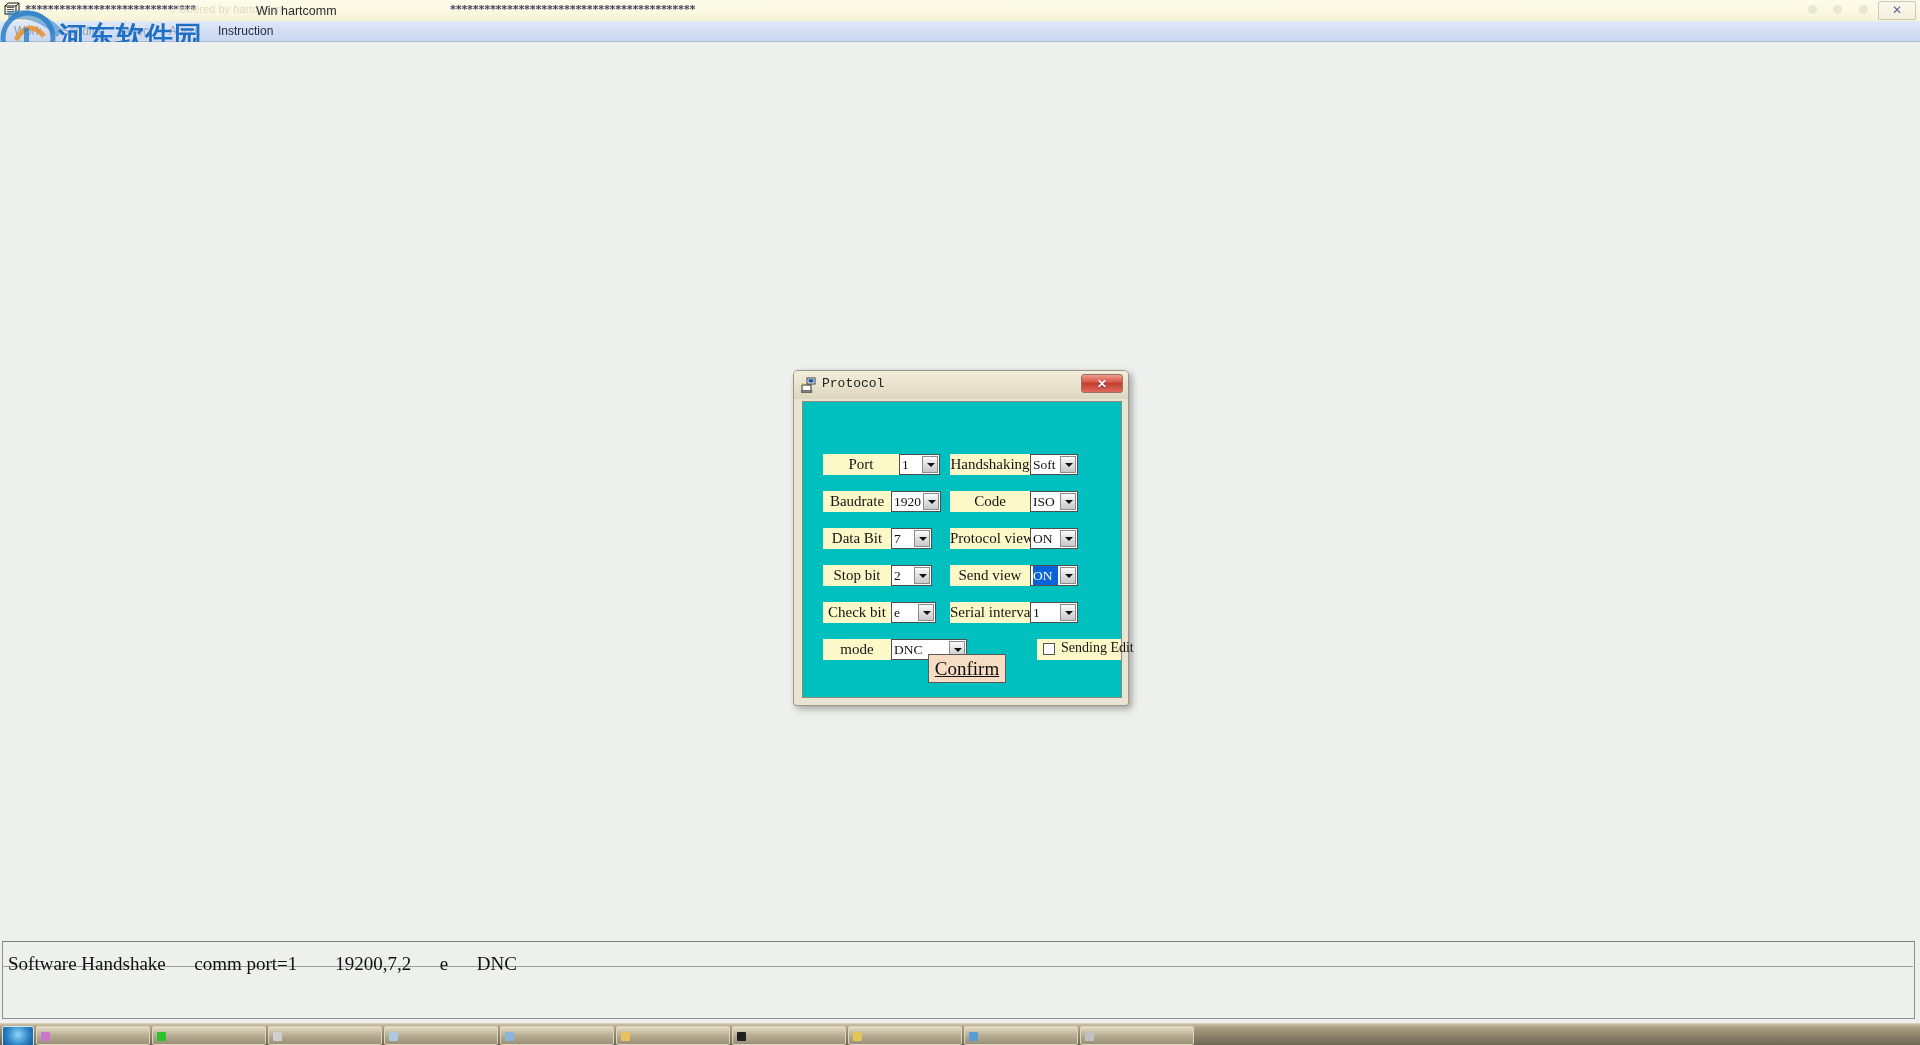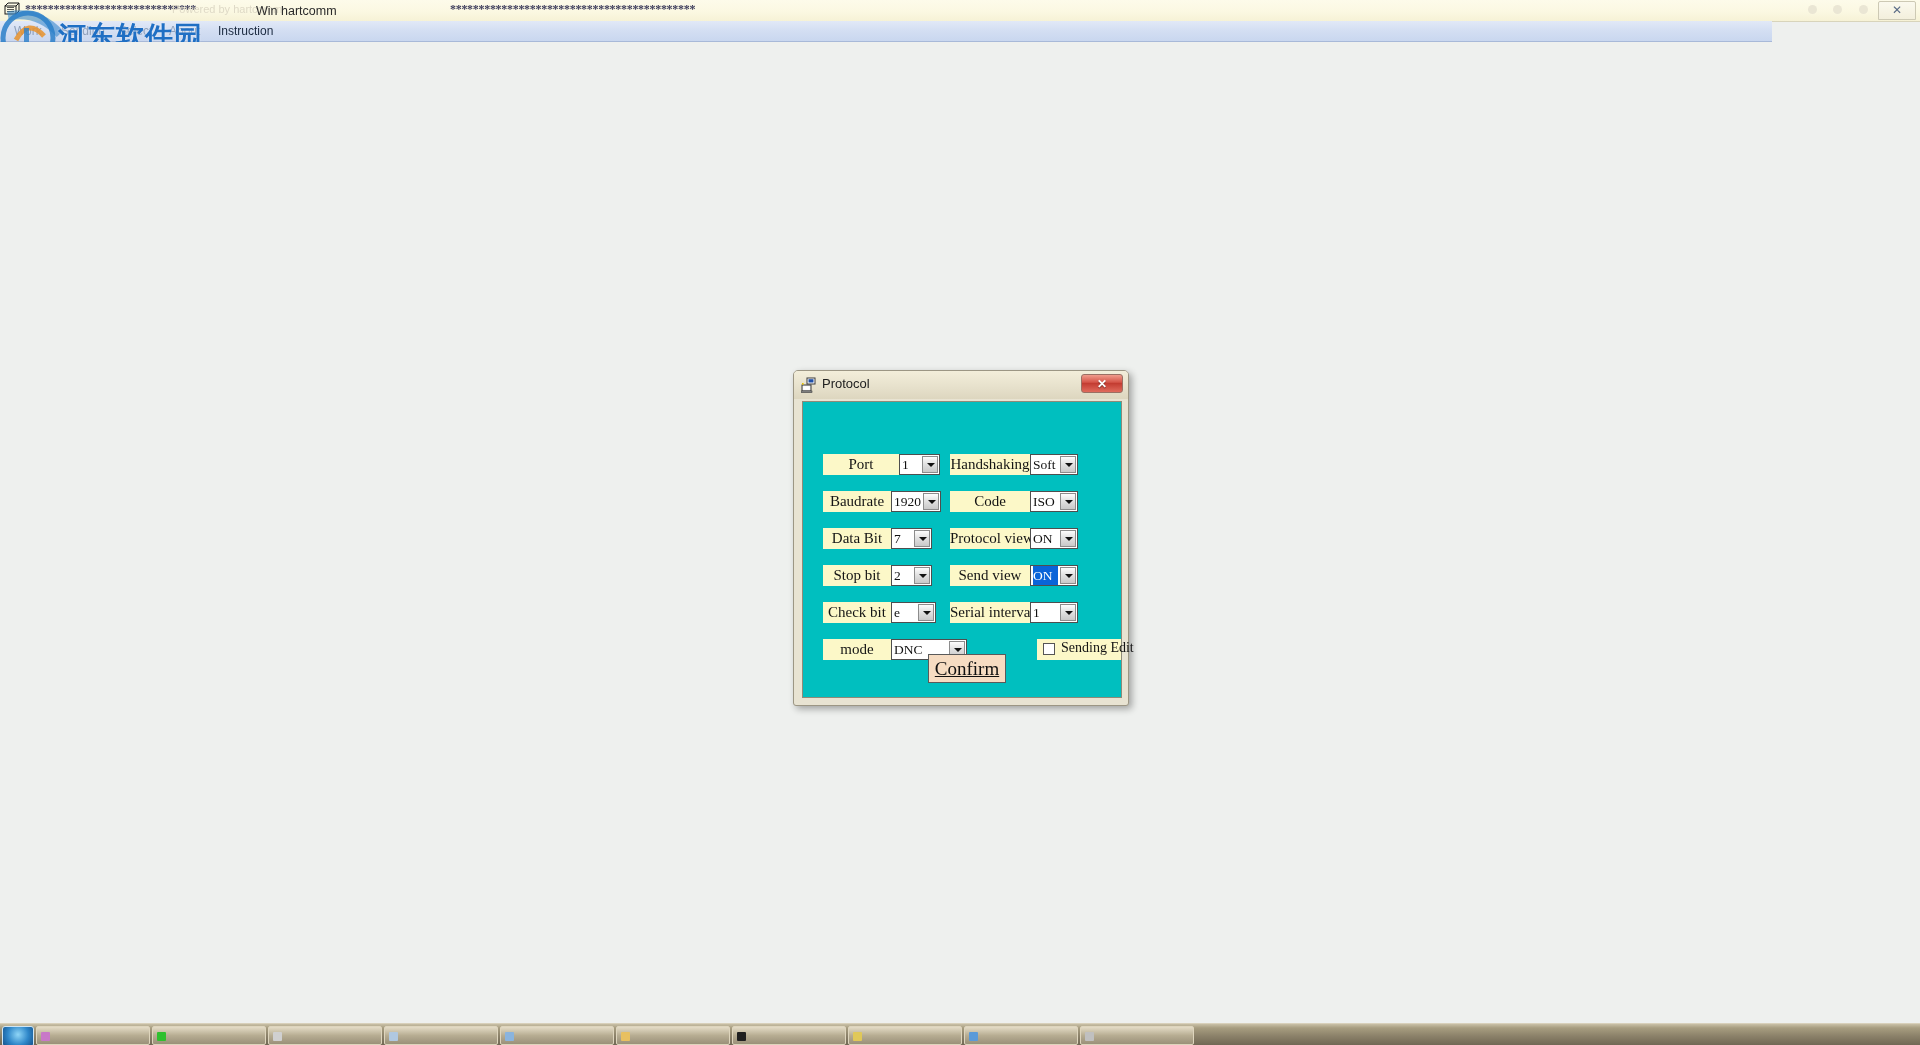--- a/index.html
+++ b/index.html
@@ -76,21 +76,21 @@
     color: #5a6b86;
     font-size: 12px;
     line-height: 16px;
     vertical-align: top;
   }
 
   
   #menubar {
     position: absolute;
     left: 0; top: 21px;
-    width: 1772px; height: 20px;
+    width: 1920px; height: 20px;
     background: linear-gradient(to bottom, #e2e9f7 0%, #d3def2 50%, #c9d7ef 100%);
     border-bottom: 1px solid #a8b9d8;
   }
   .menu-item {
     position: absolute;
     top: 2px;
     font-size: 12px;
     color: #1b2a40;
     padding: 1px 6px;
     white-space: nowrap;
@@ -205,20 +205,21 @@
     border-radius: 4px 4px 0 0;
   }
   #dlg-icon {
     position: absolute; left: 7px; top: 6px;
     width: 16px; height: 16px;
   }
   #dlg-title {
     position: absolute; left: 28px; top: 5px;
     font-size: 13px;
     color: #202020;
+    font-family: Liberation Mono, monospace;
   }
   #dlg-close {
     position: absolute; right: 5px; top: 3px;
     width: 42px; height: 19px;
     border: 1px solid #9a6f63;
     border-radius: 3px;
     background: linear-gradient(to bottom, #f09c8c 0%, #d6564a 42%, #c33d32 50%, #e06a5c 100%);
     color: #ffffff;
     font-size: 12px;
     font-weight: bold;
@@ -376,20 +377,24 @@
       <path d="M16 30 q12 -22 28 -4" fill="none" stroke="#e8922c" stroke-width="5" opacity=".85"></path>
       <rect x="24" y="18" width="5" height="26" fill="#2a7fc9" opacity=".8"></rect>
       <path d="M8 6 q30 -6 52 18" fill="none" stroke="#2a7fc9" stroke-width="9" opacity=".55"></path>
     </svg>
     <div id="wm-cn">河东软件园</div>
     <div id="wm-url">www.pc0359.cn</div>
   </div>
 
   <div id="workspace"></div>
 
+  <div id="status-wrap">
+    <div id="status-divider" style="position:absolute;left:-1px;top:24px;width:1911px;height:1px;background:#9aa09a;"></div>
+    <div id="status-text">Software Handshake      comm port=1        19200,7,2      e      DNC</div>
+  </div>
 
   <div id="dialog">
 
     <div id="dlg-titlebar">
       <svg id="dlg-icon" viewBox="0 0 16 16">
         <rect x="6" y="1" width="8" height="6" fill="#ffffff" stroke="#3a3a3a" stroke-width="1"></rect>
         <rect x="7.5" y="2.2" width="5" height="3.3" fill="#1e4fa8"></rect>
         <rect x="1" y="8" width="9" height="6" fill="#e8e8e8" stroke="#3a3a3a" stroke-width="1"></rect>
         <rect x="2.2" y="9.2" width="6.6" height="3.6" fill="#ffffff"></rect>
         <rect x="0" y="14" width="11" height="1.6" fill="#9a9a9a" stroke="#3a3a3a" stroke-width=".6"></rect>

